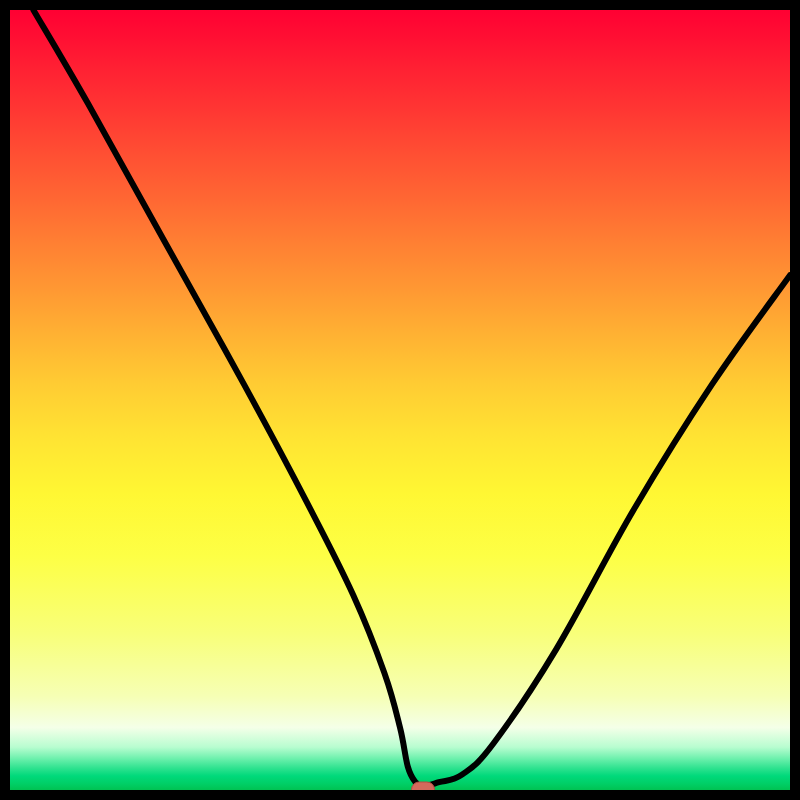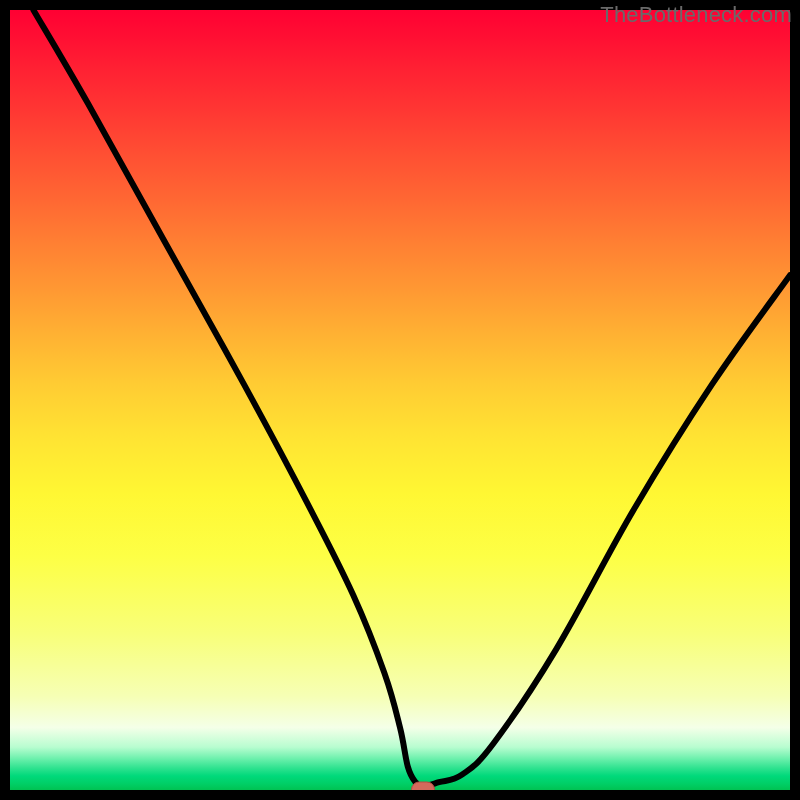--- a/index.html
+++ b/index.html
@@ -91,14 +91,13 @@
   <div class="plot-area">
     <div class="gradient"></div>
 
     <svg class="curve" viewBox="0 0 780 780" preserveAspectRatio="none">
       <path d="M 23.4 0 C 33.227999999999994 16.848000000000003, 54.132000000000005 51.480000000000025, 78 93.60000000000002 C 101.868 135.72000000000003, 127.92 183.45600000000002, 156 234 C 184.07999999999998 284.544, 208.728 328.068, 234 374.4 C 259.272 420.73199999999997, 276.74399999999997 453.49199999999996, 296.4 491.4 C 316.056 529.308, 329.15999999999997 554.112, 343.2 585 C 357.24 615.888, 365.976 639.132, 374.4 663 C 382.82399999999996 686.868, 385.788 700.7520000000001, 390 717.6 C 394.212 734.448, 394.992 746.772, 397.8 756.6 C 400.608 766.428, 402.79200000000003 768.69, 405.6 772.2 C 408.408 775.71, 409.18800000000005 776.1, 413.40000000000003 776.1 C 417.612 776.1, 421.9800000000001 774.306, 429.00000000000006 772.2 C 436.02000000000004 770.094, 442.572 771.42, 452.4 764.4 C 462.22799999999995 757.38, 466.752 755.664, 483.6 733.2 C 500.44800000000004 710.7360000000001, 520.728 681.72, 546 639.6 C 571.272 597.48, 595.92 546.936, 624 499.2 C 652.08 451.464, 673.92 416.52, 702 374.4 C 730.08 332.28, 765.96 284.85599999999994, 780 265.19999999999993"></path>
     </svg>
 
     <div class="marker" style="left: 413.4px; top: 780px; background: rgb(212, 106, 92);"></div>
   </div>
 
-  <div class="watermark">TheBottleneck.com</div>
 </div>
 
 </body></html>

